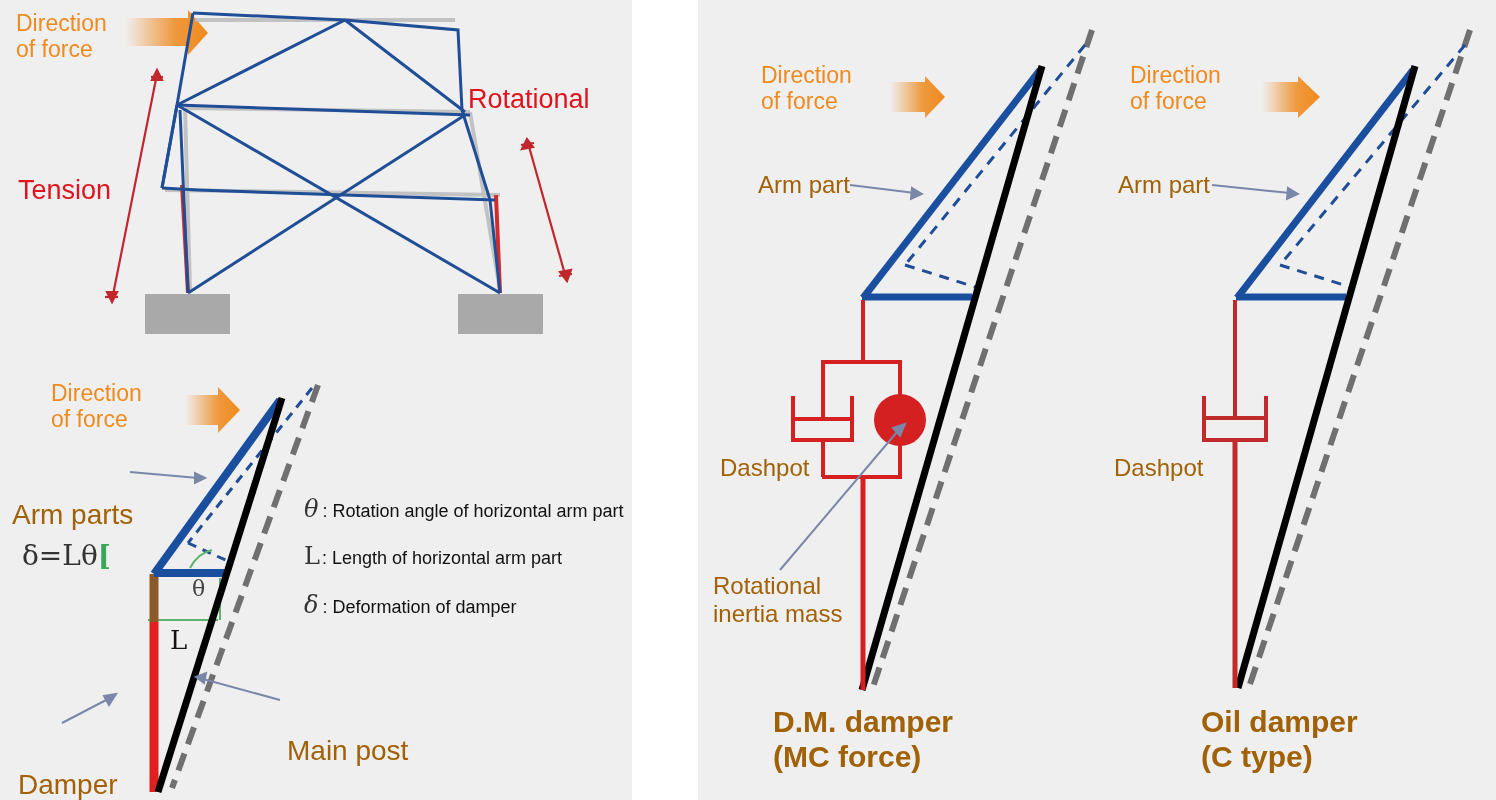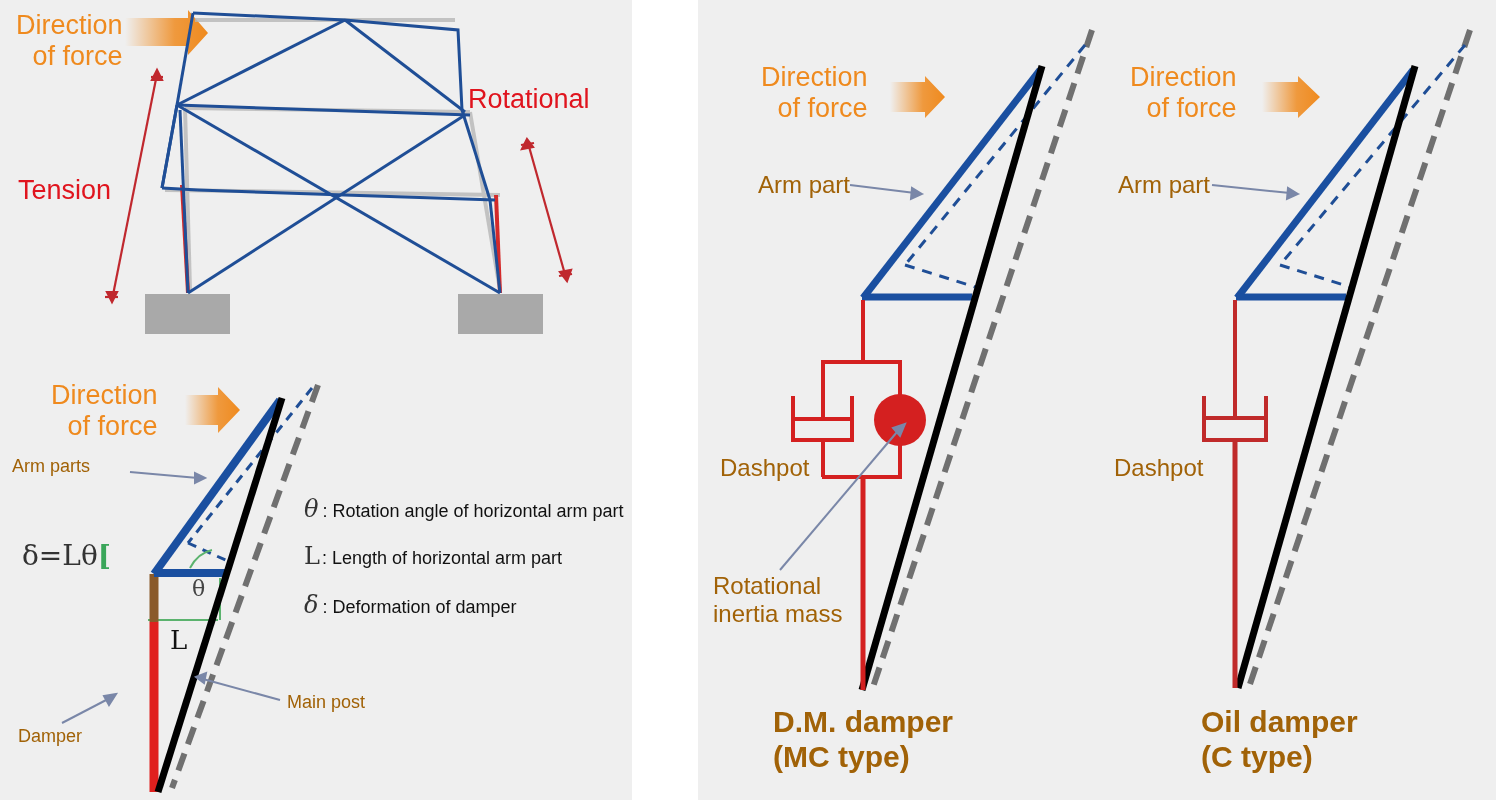--- a/index.html
+++ b/index.html
@@ -6,24 +6,24 @@
     body {
       width: 1496px; height: 800px; position: relative; overflow: hidden;
       background: #ffffff;
       font-family: "Liberation Sans", sans-serif;
     }
     .panel { position: absolute; background: #efefef; }
     #panel-left { left: 0; top: 0; width: 632px; height: 800px; }
     #panel-right { left: 698px; top: 0; width: 798px; height: 800px; }
     svg.layer { position: absolute; left: 0; top: 0; width: 1496px; height: 800px; }
     .lbl { position: absolute; white-space: nowrap; line-height: 1.15; }
-    .orange { color: #ef8a1e; font-size: 27px; text-align: right; }
+    .orange { color: #ef8a1e; font-size: 23px; }
     .red { color: #e0141e; font-size: 27px; }
     .black { color: #a16207; }
-    .f27 { font-size: 18px; }
+    .f27 { font-size: 28px; margin-top: 43px; }
     .f24 { font-size: 24px; }
     .f30 { font-size: 30px; font-weight: bold; }
     .legend { font-size: 18px; color: #111; }
     .sym { font-family: "DejaVu Serif", serif; font-style: italic; color: #333; font-size: 24px; margin-right: 4px; }
     .symL { font-family: "DejaVu Serif", serif; color: #333; font-size: 24px; margin-right: 2px; }
     .formula { font-family: "DejaVu Serif", serif; font-size: 28px; color: #333; }
     .formula .br { color: #3aa65a; font-weight: bold; }
     .thetaL { font-family: "DejaVu Serif", serif; font-size: 22px; color: #444; }
     .Lbig { font-family: "DejaVu Serif", serif; font-size: 26px; color: #111; }
   </style>
@@ -227,21 +227,21 @@
   <div>of force</div>
 </div>
 <div class="lbl black f24" style="left:758px;top:171px;">Arm part</div>
 <div class="lbl black f24" style="left:720px;top:454px;">Dashpot</div>
 <div class="lbl black f24" style="left:713px;top:572px;">
   <div>Rotational</div>
   <div>inertia mass</div>
 </div>
 <div class="lbl black f30" style="left:773px;top:705px;">
   <div>D.M. damper</div>
-  <div>(MC type)</div>
+  <div>(MC force)</div>
 </div>
 
 <div class="lbl orange" style="left:1130px;top:62px;">
   <div>Direction</div>
   <div>of force</div>
 </div>
 <div class="lbl black f24" style="left:1118px;top:171px;">Arm part</div>
 <div class="lbl black f24" style="left:1114px;top:454px;">Dashpot</div>
 <div class="lbl black f30" style="left:1167px;top:705px;margin-left:34px;">
   <div>Oil damper</div>

